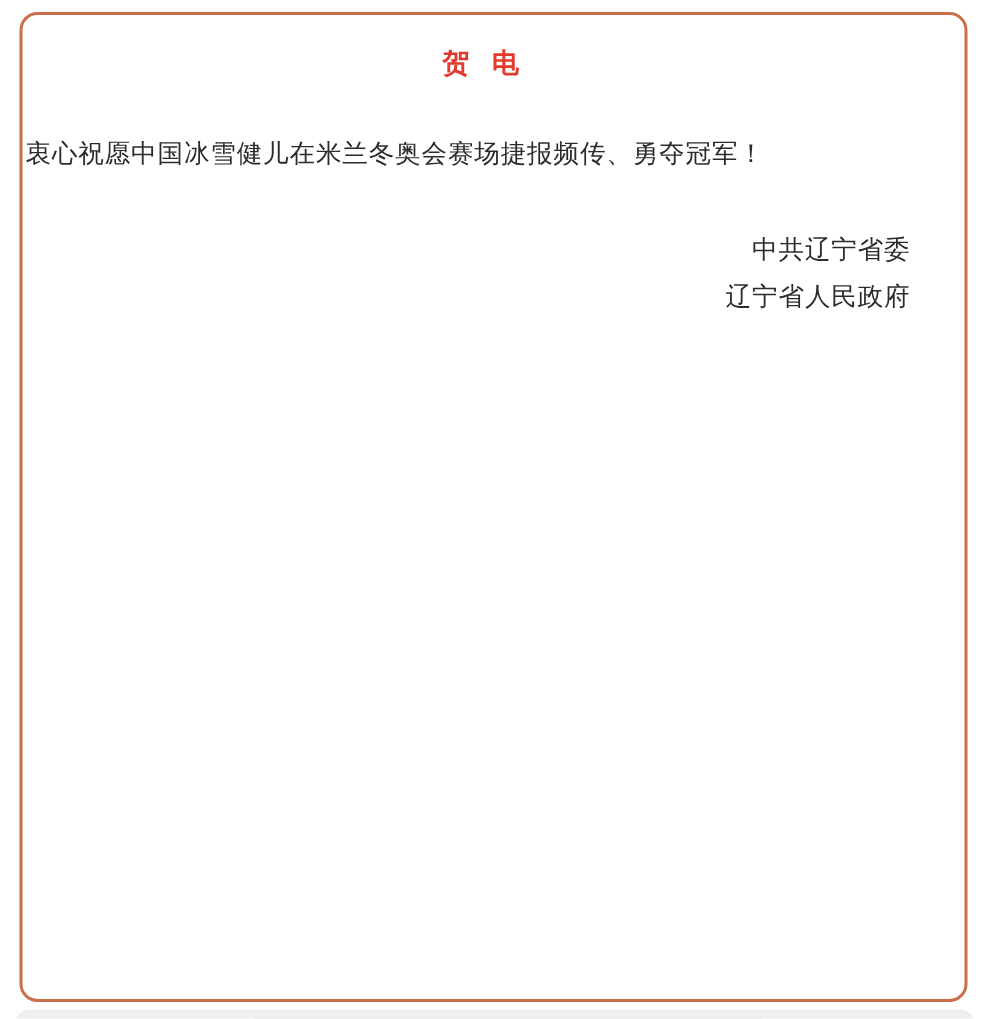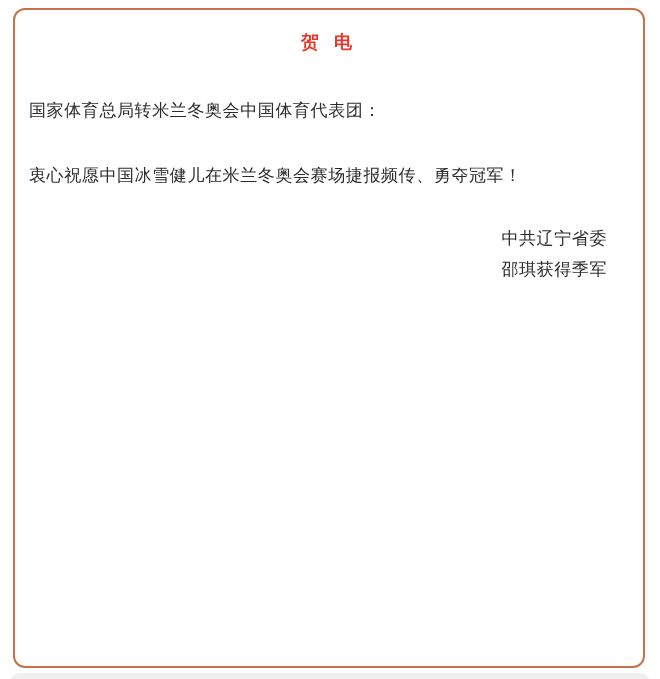--- a/index.html
+++ b/index.html
@@ -16,21 +16,21 @@
   .card {
     position: absolute;
     left: 13px;
     top: 8px;
     width: 632px;
     height: 660px;
     box-sizing: border-box;
     border: 2px solid #c9704b;
     border-radius: 12px;
     background: #ffffff;
-    padding: 12px 14px 0 14px;
+    padding: 12px 14px 0 2px;
     overflow: hidden;
   }
   .title {
     margin-top: 8px;
     text-align: center;
     color: #e23a2b;
     font-size: 18px;
     font-weight: bold;
     letter-spacing: 5px;
     line-height: 24px;
@@ -65,25 +65,24 @@
     background: #efefef;
     border-radius: 10px 10px 0 0;
   }
 </style>
 </head>
 <body>
 
 <div class="card">
   <div class="title">贺 电</div>
 
-  <p class="para salutation">国家体育总局转米兰冬奥会中国体育代表团：</p>
 
 
 
   <p class="para">衷心祝愿中国冰雪健儿在米兰冬奥会赛场捷报频传、勇夺冠军！</p>
 
   <div class="signature">
     <div>中共辽宁省委</div>
-    <div>邵琪获得季军</div>
+    <div>辽宁省人民政府</div>
   </div>
 </div>
 
 <div class="next-strip"></div>
 
 </body></html>

